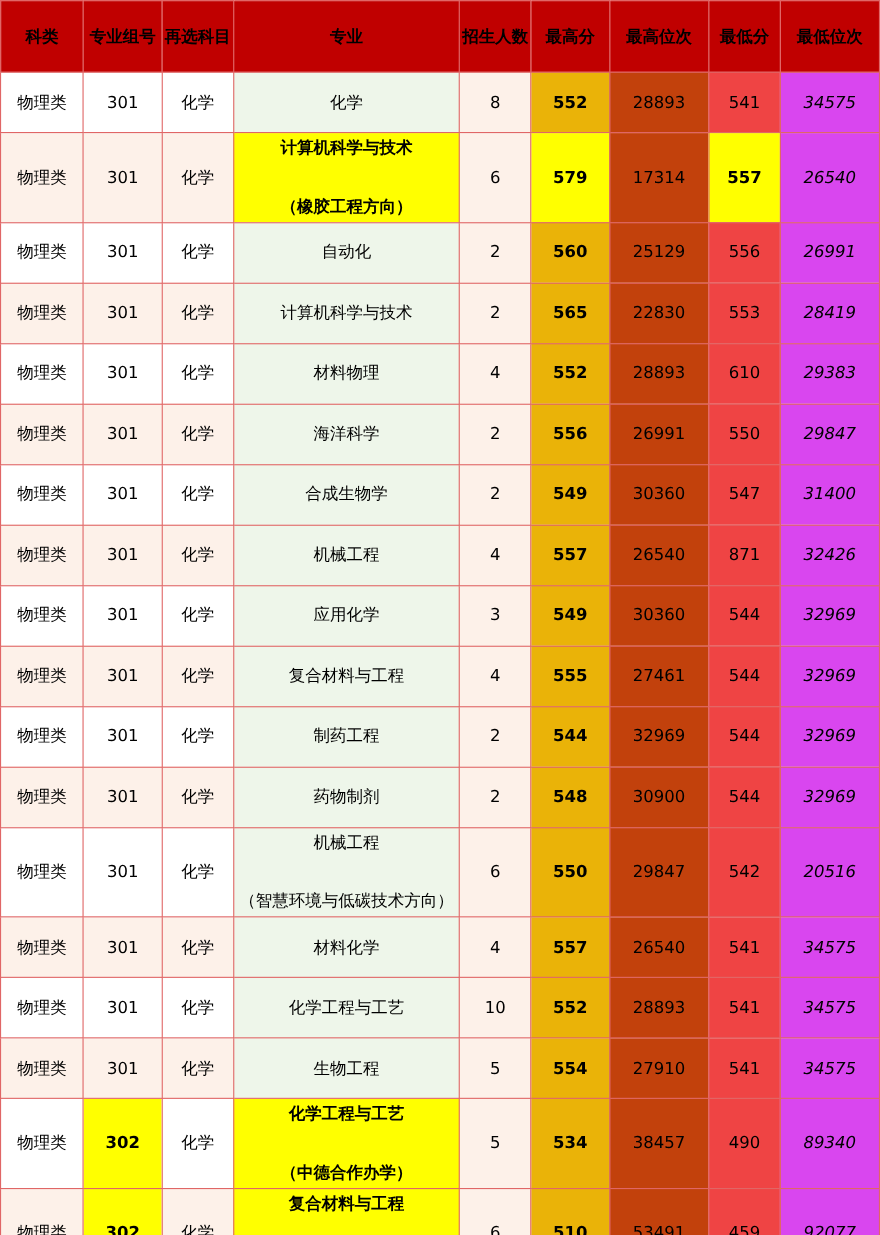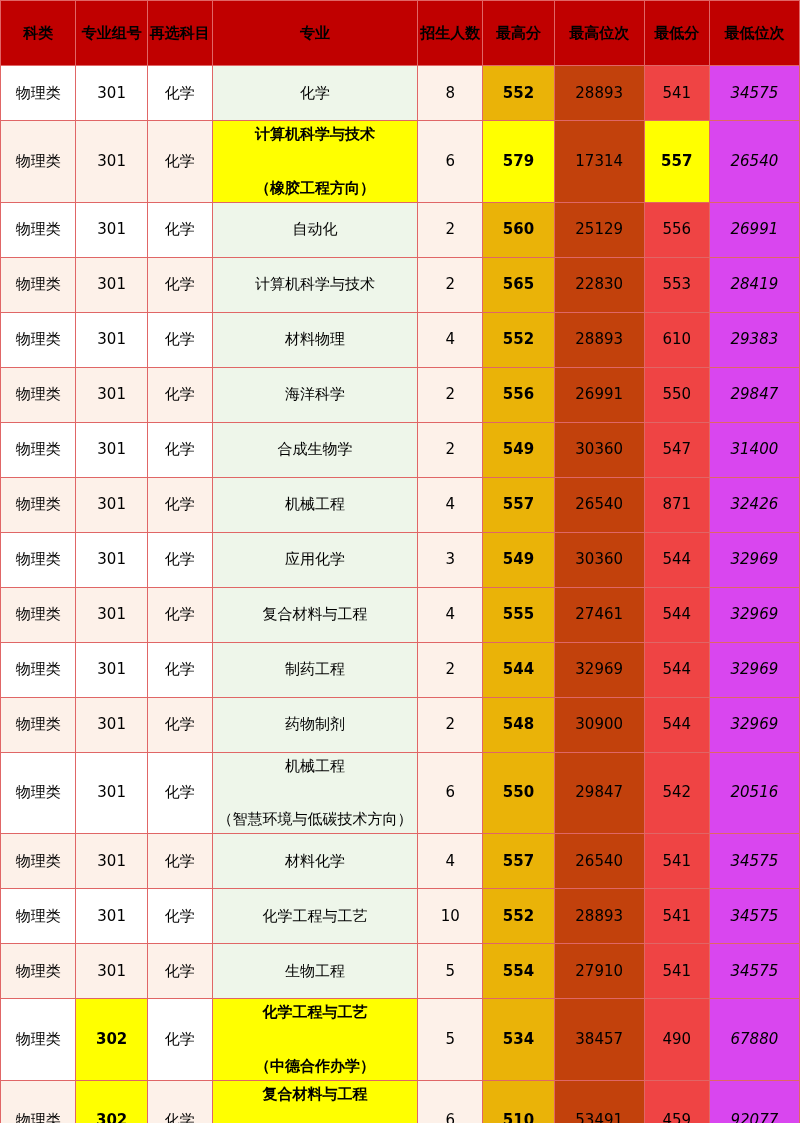--- a/index.html
+++ b/index.html
@@ -317,21 +317,21 @@
         <td class="group hl">302</td>
         <td class="subject">化学</td>
         <td class="major hl">
           <span class="major-line">化学工程与工艺</span>
           <span class="sub-line">（中德合作办学）</span>
         </td>
         <td class="plan">5</td>
         <td class="maxscore">534</td>
         <td class="maxrank">38457</td>
         <td class="minscore">490</td>
-        <td class="minrank">67880</td>
+        <td class="minrank">89340</td>
       </tr>
       <tr class="alt">
         <td class="kelei">物理类</td>
         <td class="group hl">302</td>
         <td class="subject">化学</td>
         <td class="major hl">
           <span class="major-line">复合材料与工程</span>
           <span class="sub-line">（中德合作办学）</span>
         </td>
         <td class="plan">6</td>

